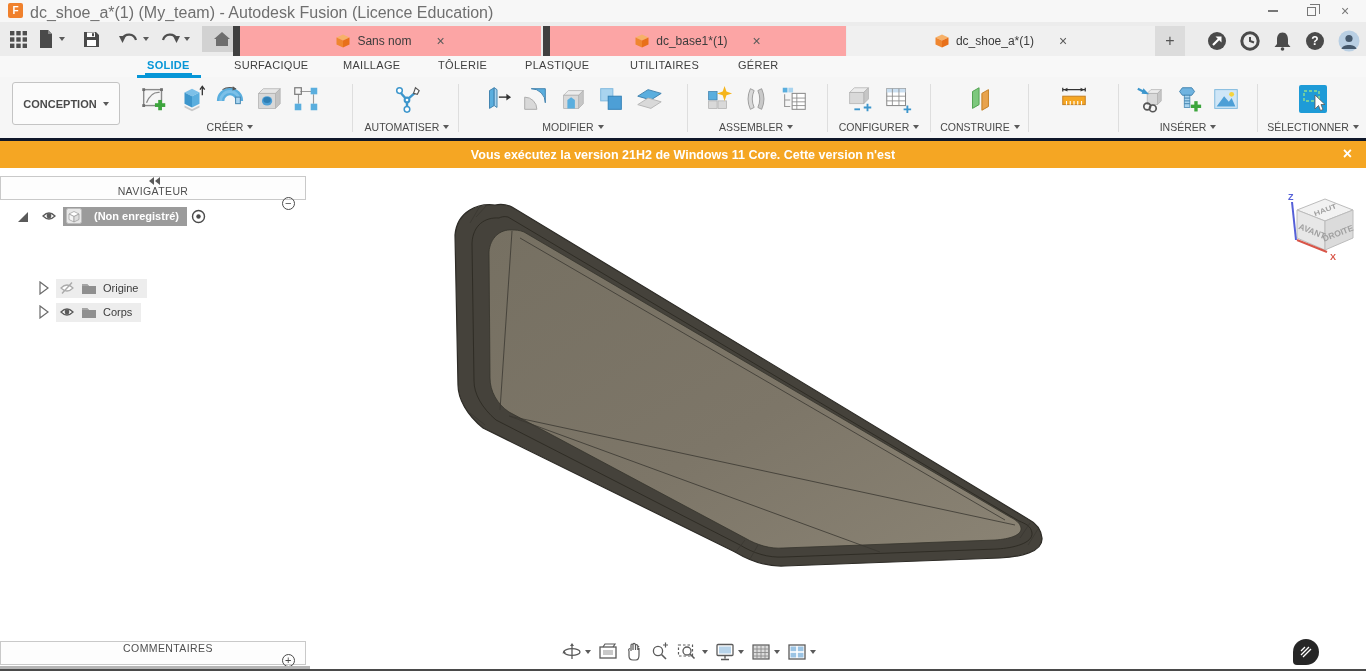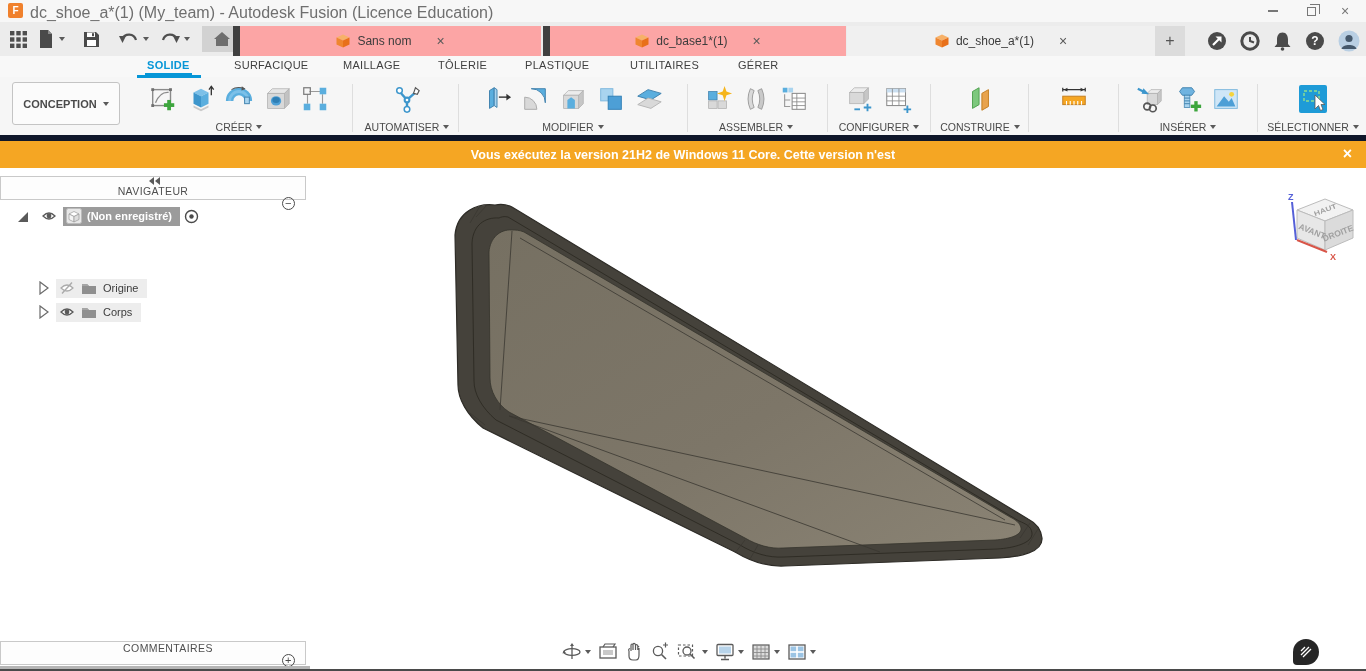--- a/index.html
+++ b/index.html
@@ -29,21 +29,21 @@
   .cube-ico { width:14px; height:14px; }
   #tab-add { position:absolute; top:4px; left:1155px; width:30px; height:30px; background:#dcdcdc; display:flex; align-items:center; justify-content:center; font-size:16px; color:#555; cursor:pointer; }
   #right-icons { position:absolute; right:6px; top:4px; height:30px; display:flex; align-items:center; gap:13px; }
 
   
   #ribbonrow { position:absolute; left:0; top:56px; width:1366px; height:21px; background:#f8f8f8; }
   .rtab { position:absolute; top:3px; font-size:11px; color:#3f3f3f; letter-spacing:.3px; cursor:pointer; padding:0 2px; }
   .rtab.active { color:#0696d7; font-weight:bold; border-bottom:3px solid #0696d7; padding-bottom:2px; }
 
   
-  #toolbar { position:absolute; left:0; top:77px; width:1366px; height:64px; background:#f6f6f6; border-bottom:6px solid #0f172a;padding-left:40px; }
+  #toolbar { position:absolute; left:0; top:77px; width:1366px; height:64px; background:#f6f6f6; border-bottom:3px solid #0f172a;padding-left:40px; }
   #active-tool-line { position:absolute; left:137px; top:-2px; width:64px; height:3px; background:#0696d7; }
   #conception-btn { position:absolute; left:12px; top:5px; width:108px; height:43px; border:1.5px solid #c4c4c4; border-radius:3px; background:#fbfbfb; display:flex; align-items:center; justify-content:center; gap:6px; font-size:11px; font-weight:bold; color:#4a4a4a; cursor:pointer; }
   .grp { position:absolute; top:2px; display:flex; flex-direction:column; align-items:center; }
   .grp .icons { display:flex; align-items:center; height:40px; }
   .glabel { margin-top:2px; font-size:10.5px; color:#4a4a4a; display:flex; align-items:center; gap:4px; }
   .tibtn { width:38px; height:38px; display:flex; align-items:center; justify-content:center; cursor:pointer; }
   .vdiv { position:absolute; top:7px; height:48px; width:1px; background:#dedede; }
 
   
   #banner { position:absolute; left:0; top:141px; width:1366px; height:27px; background:#f5a623; color:#fff; display:flex; align-items:center; justify-content:center; font-size:12.5px; font-weight:bold; }
@@ -206,21 +206,21 @@
 </div>
 
 <div id="toolbar">
   <div id="active-tool-line"></div>
 
   <div id="conception-btn">
     <span>CONCEPTION</span>
     <div class="caret"></div>
   </div>
 
-  <div class="grp" style="left:133px; width:212px;">
+  <div class="grp" style="left:124px; width:212px;">
     <div class="icons">
       <div class="tibtn">
         <svg width="30" height="30" viewBox="0 0 32 32">
           <rect x="5" y="6" width="19" height="17" fill="none" stroke="#8a8a8a" stroke-width="1.5"></rect>
           <path d="M8 20 Q13 8 22 9" stroke="#8a8a8a" stroke-width="1.4" fill="none"></path>
           <g fill="#6e6e6e">
               <rect x="3.5" y="4.5" width="3" height="3"></rect>
               <rect x="22.5" y="4.5" width="3" height="3"></rect>
               <rect x="3.5" y="21.5" width="3" height="3"></rect>
             </g>
@@ -550,21 +550,21 @@
   </div>
 
   <div class="tree-row" style="left:0; top:36px;">
     <svg width="13" height="13" style="margin-left:16px">
         <polygon points="2,12 12,12 12,2" fill="#5a5a5a"></polygon>
       </svg>
     <svg width="16" height="14" viewBox="0 0 16 14" style="margin-left:12px">
       <path d="M2 7 Q8 1 14 7 Q8 13 2 7 Z" fill="#fff" stroke="#5a5a5a" stroke-width="1.3"></path>
         <circle cx="8" cy="7" r="2.4" fill="#5a5a5a"></circle>
     </svg>
-    <div style="margin-left:6px; background:#9b9b9b; height:19px; display:flex; align-items:center; gap:5px; padding:0 8px 0 3px;">
+    <div style="margin-left:6px; background:#9b9b9b; height:19px; display:flex; align-items:center; gap:12px; padding:0 8px 0 3px;">
       <svg width="16" height="16" viewBox="0 0 16 16">
         <rect x="0.5" y="0.5" width="15" height="15" rx="2" fill="#e8e8e8" stroke="#bbb"></rect>
         <polygon points="3,6 8,3.5 13,6 8,8.5" fill="#fff" stroke="#999" stroke-width="0.7"></polygon>
         <polygon points="3,6 8,8.5 8,14 3,11.5" fill="#f4f4f4" stroke="#999" stroke-width="0.7"></polygon>
         <polygon points="8,8.5 13,6 13,11.5 8,14" fill="#ddd" stroke="#999" stroke-width="0.7"></polygon>
       </svg>
       <span style="color:#fff; font-weight:bold; font-size:11px;">(Non enregistré)</span>
     </div>
     <svg width="15" height="15" viewBox="0 0 15 15" style="margin-left:4px">
       <circle cx="7.5" cy="7.5" r="6" fill="#fff" stroke="#4a4a4a" stroke-width="1.4"></circle>

